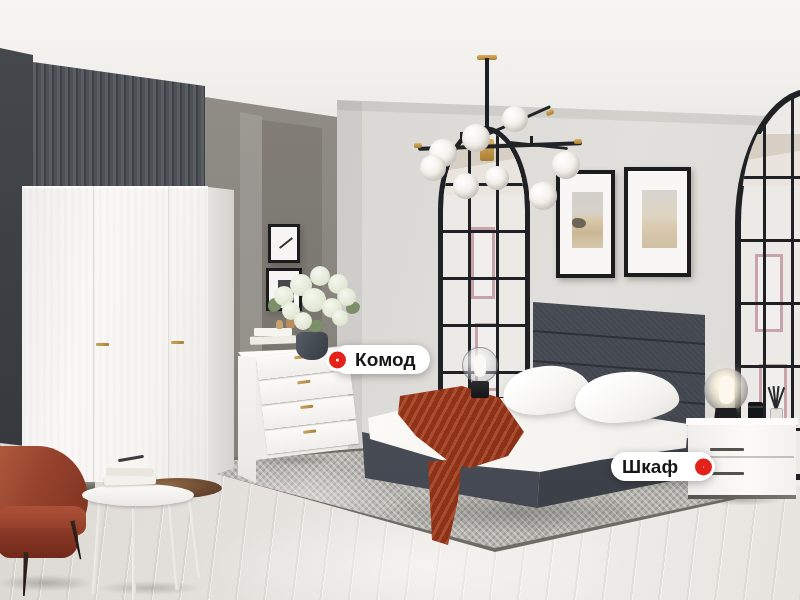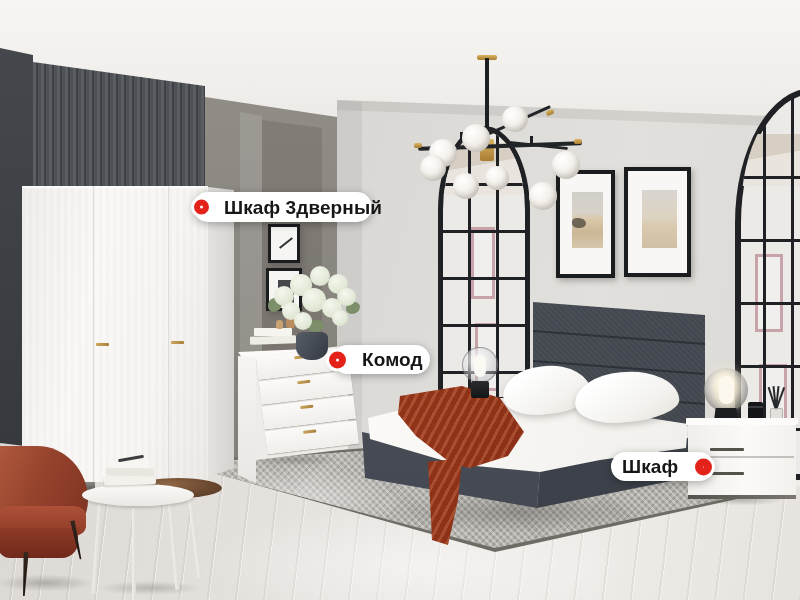--- a/index.html
+++ b/index.html
@@ -220,21 +220,21 @@
   
   .hotspot{display:flex;align-items:center;background:#fff;border-radius:16px;
     box-shadow:0 2px 8px rgba(0,0,0,0.30);z-index:50;cursor:pointer;}
   .hs-label{position:static;font-weight:700;font-size:19px;line-height:1;color:#161616;
     letter-spacing:0.1px;white-space:nowrap;}
   .ring{border-radius:50%;background:#fff;box-shadow:0 0 0 3px #fff;top:50%;transform:translateY(-50%);}
   .hs1{left:193px;top:192px;width:179px;height:30px;}
   .hs1 .hs-label{margin-left:31px;}
   .hs1 .ring{left:1px;width:15px;height:15px;border:6px solid #e3231a;}
   .hs2{left:333px;top:345px;width:97px;height:29px;}
-  .hs2 .hs-label{margin-left:29px;}
+  .hs2 .hs-label{margin-left:22px;}
   .hs2 .ring{left:-4px;width:17px;height:17px;border:7px solid #e3231a;}
   .hs3{left:611px;top:452px;width:103px;height:29px;}
   .hs3 .hs-label{margin-left:11px;}
   .hs3 .ring{left:auto;right:2px;width:17px;height:17px;border:8px solid #e3231a;}
 </style>
 </head>
 <body>
 
 <div class="scene">
 
@@ -427,24 +427,20 @@
     <div class="table-leg" style="left:86px;top:52px;height:86px;transform:rotate(-5deg);"></div>
     <div class="white-top"></div>
     <div class="tbooks">
       <div class="tb1"></div>
       <div class="tb2"></div>
       <div class="tb3"></div>
       <div class="glasses"></div>
     </div>
   </div>
 
-  <div class="hotspot hs1">
-    <span class="ring"></span>
-    <span class="hs-label">Шкаф 3дверный</span>
-  </div>
   <div class="hotspot hs2">
     <span class="ring"></span>
     <span class="hs-label">Комод</span>
   </div>
   <div class="hotspot hs3">
     <span class="ring"></span>
     <span class="hs-label">Шкаф</span>
   </div>
 
 </div>

